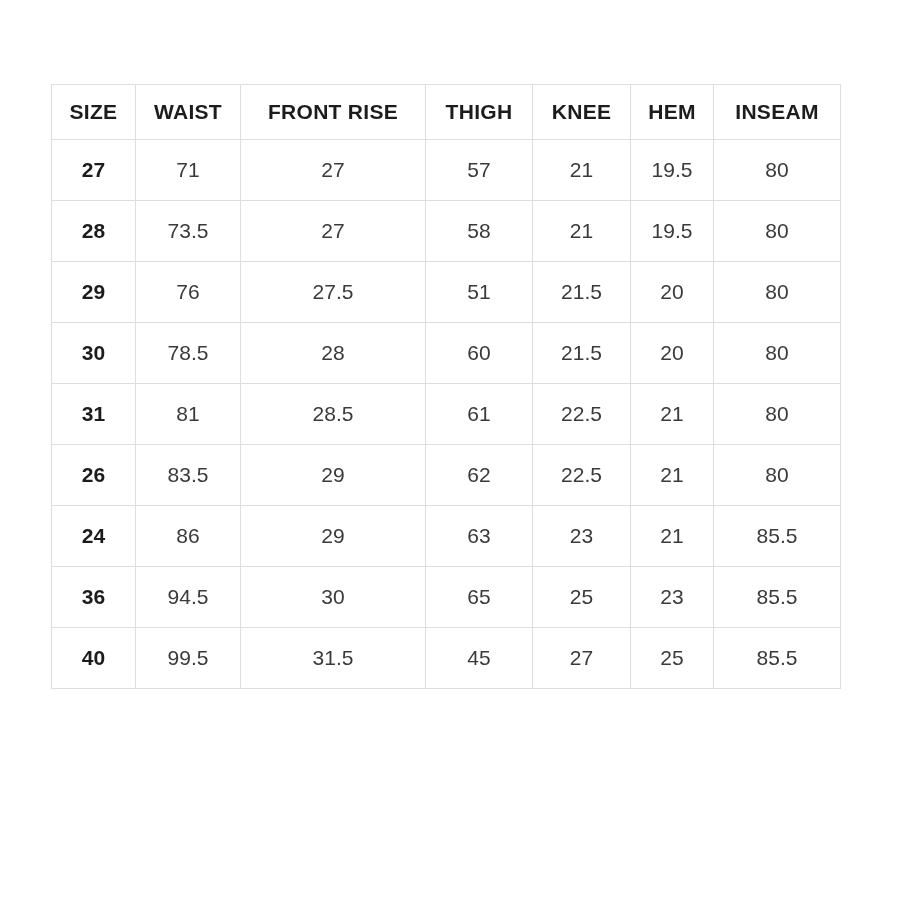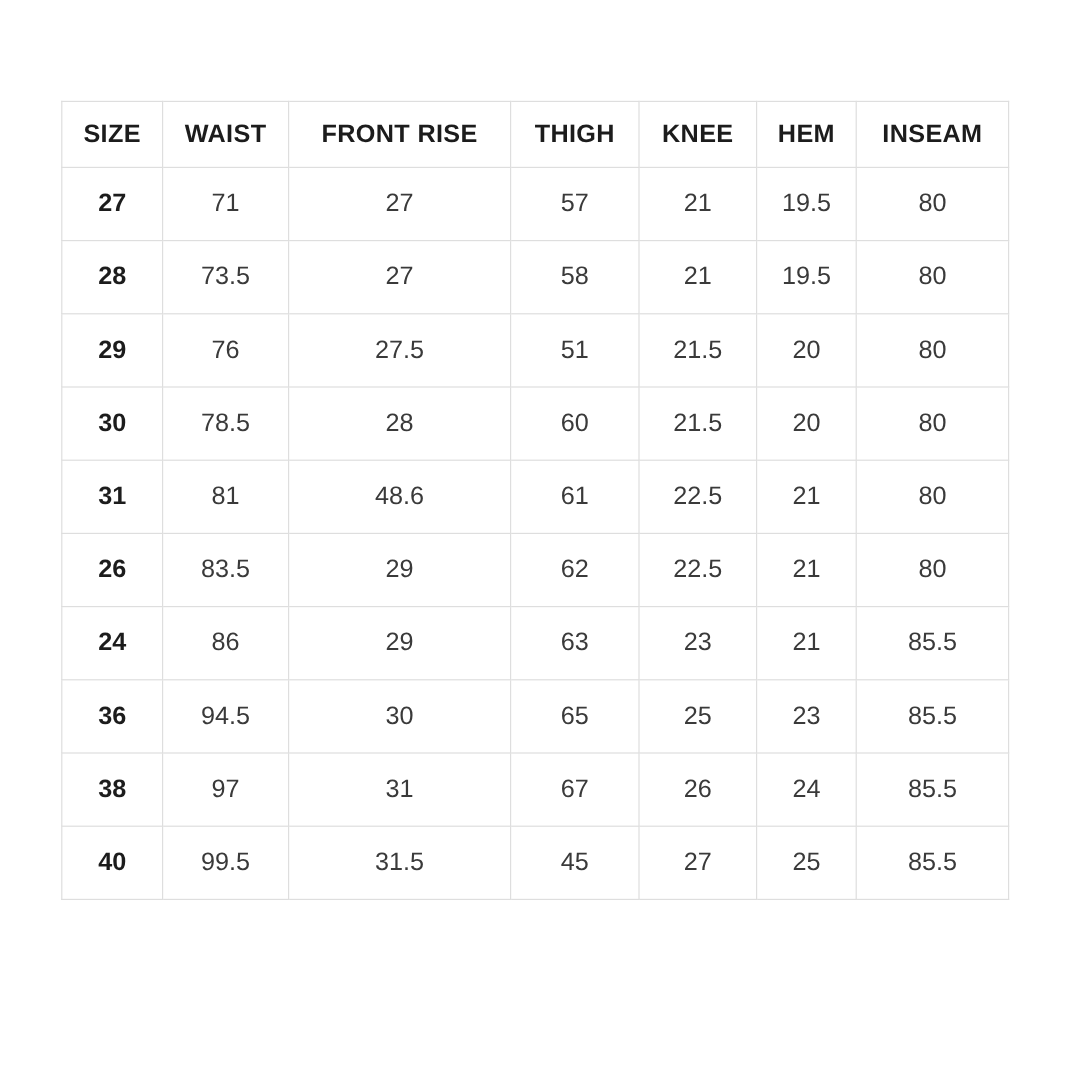--- a/index.html
+++ b/index.html
@@ -106,21 +106,21 @@
         <td>78.5</td>
         <td>28</td>
         <td>60</td>
         <td>21.5</td>
         <td>20</td>
         <td>80</td>
       </tr>
       <tr>
         <td class="size-col">31</td>
         <td>81</td>
-        <td>48.6</td>
+        <td>28.5</td>
         <td>61</td>
         <td>22.5</td>
         <td>21</td>
         <td>80</td>
       </tr>
       <tr>
         <td class="size-col">26</td>
         <td>83.5</td>
         <td>29</td>
         <td>62</td>
@@ -140,29 +140,20 @@
       <tr>
         <td class="size-col">36</td>
         <td>94.5</td>
         <td>30</td>
         <td>65</td>
         <td>25</td>
         <td>23</td>
         <td>85.5</td>
       </tr>
       <tr>
-        <td class="size-col">38</td>
-        <td>97</td>
-        <td>31</td>
-        <td>67</td>
-        <td>26</td>
-        <td>24</td>
-        <td>85.5</td>
-      </tr>
-      <tr>
         <td class="size-col">40</td>
         <td>99.5</td>
         <td>31.5</td>
         <td>45</td>
         <td>27</td>
         <td>25</td>
         <td>85.5</td>
       </tr>
     </tbody>
 </table>

